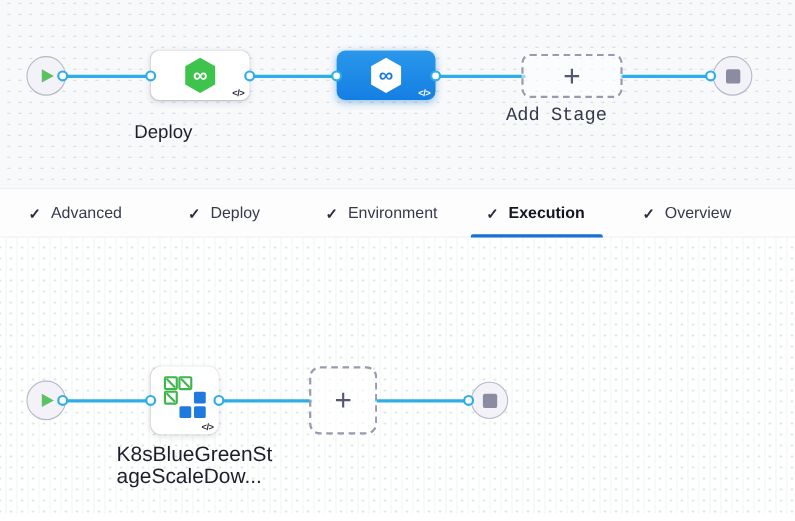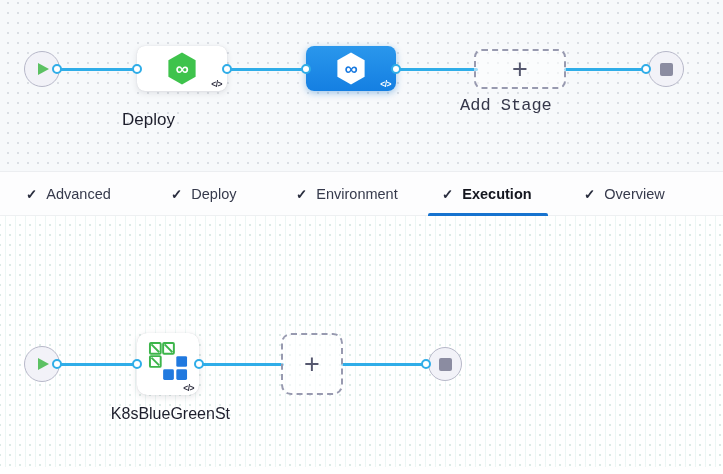--- a/index.html
+++ b/index.html
@@ -48,21 +48,21 @@
   .code-badge.on-blue { color:#ffffff; }
 
   .dashed-box { position:absolute; border:2px dashed #989ab0; border-radius:8px;
     background:rgba(255,255,255,0.55); z-index:4;
     display:flex; align-items:center; justify-content:center; cursor:pointer; }
   .plus-glyph { font-size:27px; font-weight:300; color:#55576e; line-height:1; }
 
   .node-label { position:absolute; width:120px; font-size:17px;
     color:#1d1e2c; z-index:4; }
   .node-label.gray { color:#35374a; }
-  .step-label { position:absolute; width:124px; text-align:right; font-size:16px;
+  .step-label { position:absolute; width:124px; text-align:right; font-size:19px;
     line-height:20px; color:#1d1e2c; z-index:4; }
 
   
   .tabbar { position:absolute; left:0; top:171px; width:723px; height:45px;
     background:#fdfdfe; border-top:1px solid #eceef1; border-bottom:1px solid #eef0f2; z-index:6; }
   .tab { position:absolute; top:0; height:44px; display:flex; align-items:center;
     gap:9px; font-size:14.5px; color:#363a4c; cursor:pointer; }
   .tab .check { font-size:13.5px; font-weight:700; color:#2a2e3f; }
   .tab.active { color:#14161f; font-weight:700; }
   .tab-underline { position:absolute; left:428px; top:41px; width:120px; height:3px;
@@ -176,20 +176,21 @@
             <rect x="29" y="15.5" width="11" height="11" rx="1.5"></rect>
             <rect x="15.5" y="29" width="11" height="11" rx="1.5"></rect>
             <rect x="29" y="29" width="11" height="11" rx="1.5"></rect>
           </g>
         </svg>
       </div>
       <span class="code-badge">&lt;/&gt;</span>
     </div>
     <div class="step-label" style="left:106px; top:188px;">
       <div>K8sBlueGreenSt</div>
+      <div>ageScaleDow...</div>
     </div>
 
     <div class="dashed-box" style="left:281px; top:117px; width:62px; height:62px; border-radius:10px;">
       <span class="plus-glyph">+</span>
     </div>
 
     <div class="term-node" style="left:428px; top:131px; width:34px; height:34px;">
       <div class="stop-sq" style="left:10px; top:10px;"></div>
     </div>
   </div>

